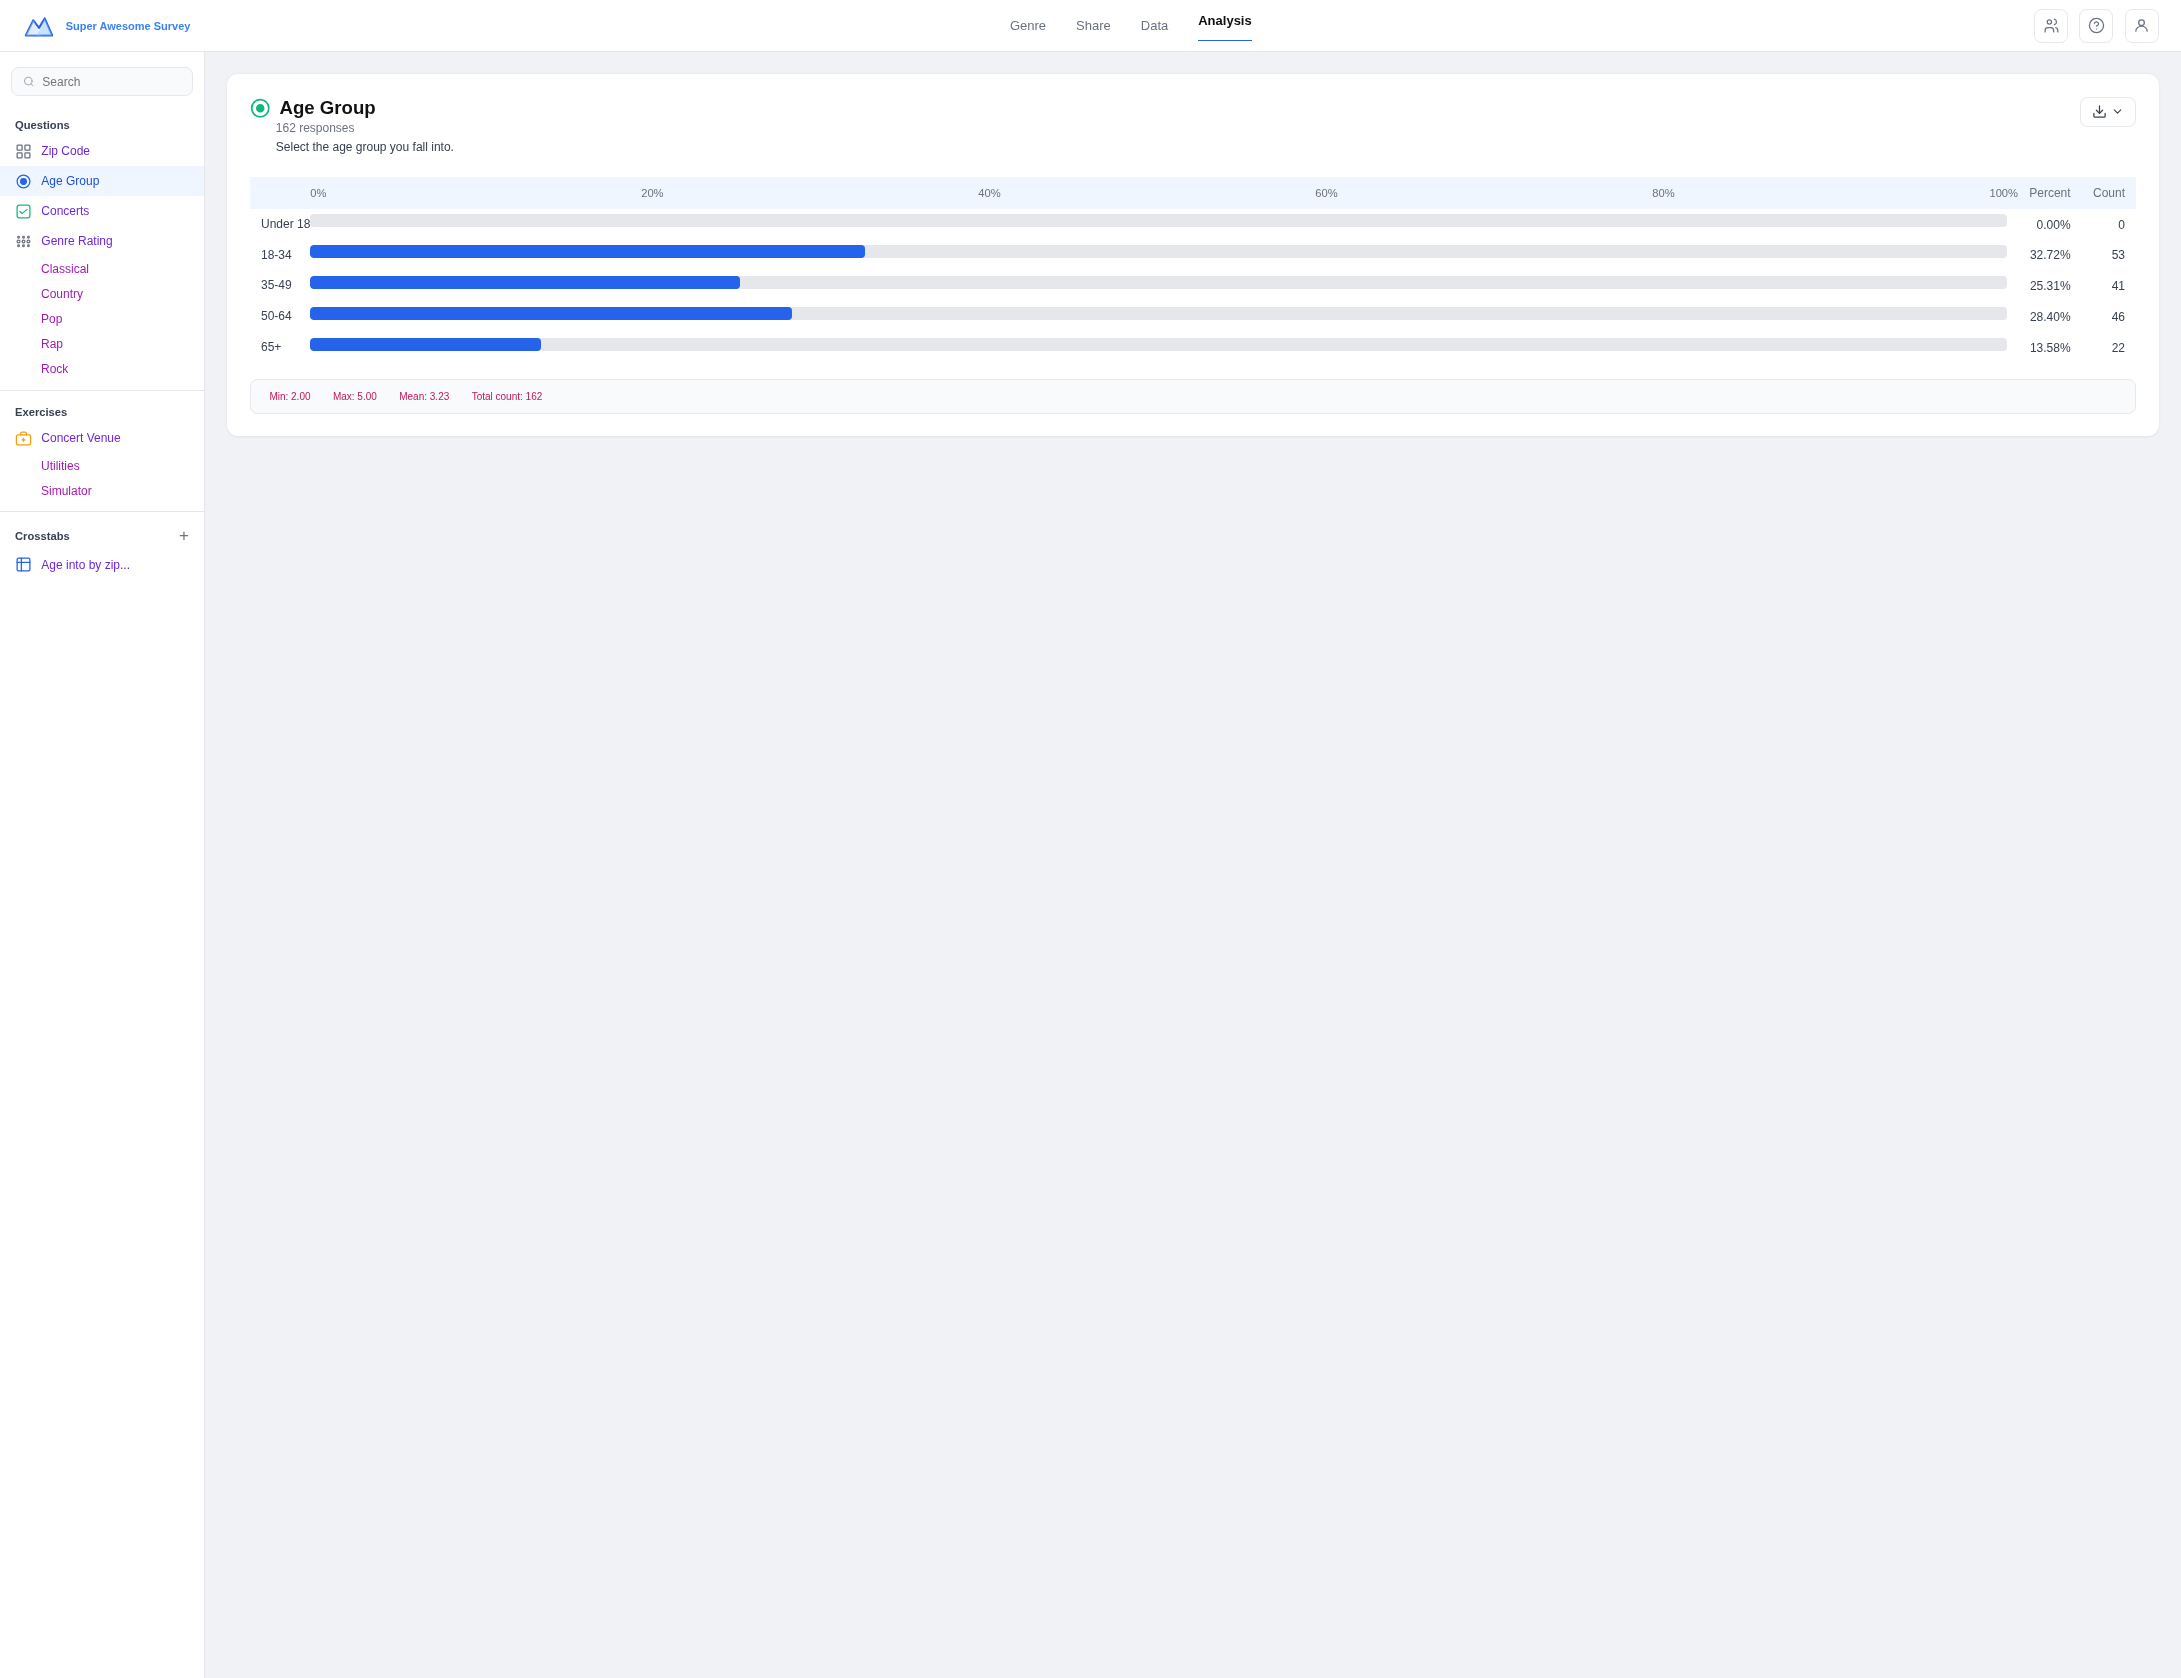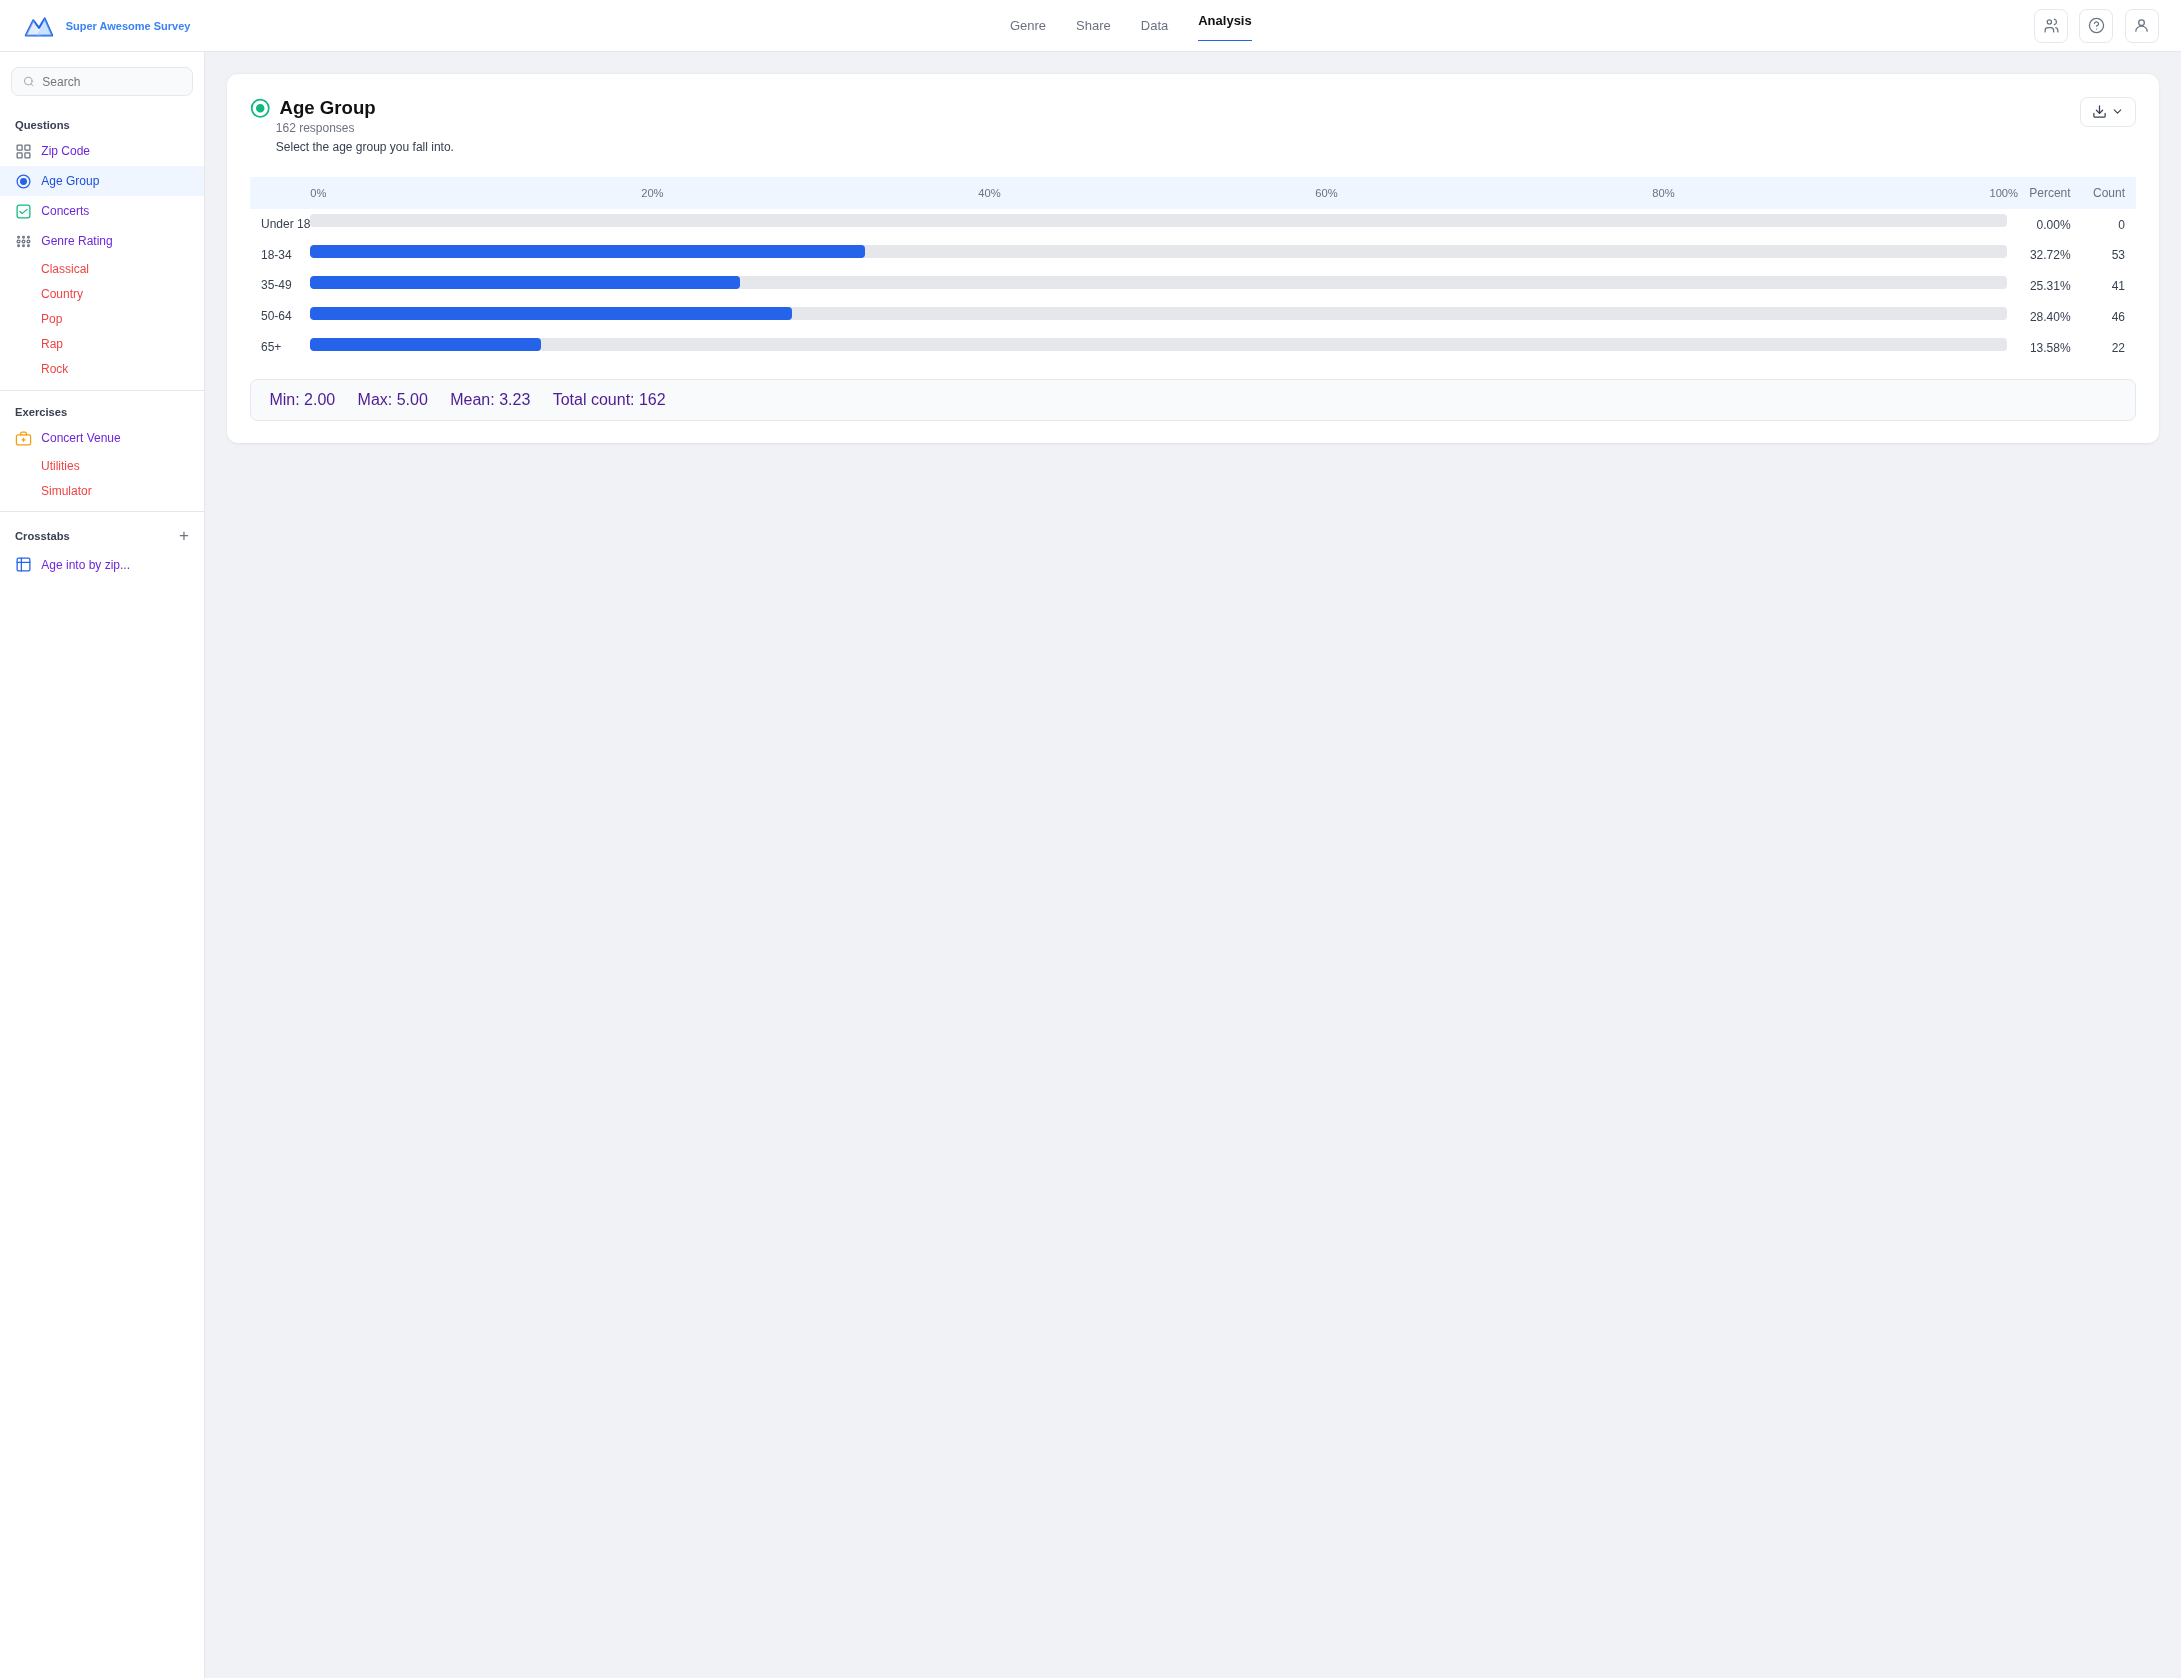--- a/index.html
+++ b/index.html
@@ -44,21 +44,21 @@
     .sidebar-section-label {
       font-size: 11.2px; font-weight: 600; color: #374151;
       padding: 7.5px 15px 5.6px 15px; text-transform: none;
     }
     .sidebar-item {
       display: flex; align-items: center; gap: 9.3px;
       padding: 6.5px 15px; cursor: pointer; color: #6d28d9; font-size: 12px;
     }
     .sidebar-item.active { background: #eff6ff; color: #1d4ed8; border-radius: 0; }
     .sidebar-sub-item {
-      padding: 5.6px 15px 5.6px 41px; cursor: pointer; font-size: 12px; color: #ef4444;
+      padding: 5.6px 15px 5.6px 41px; cursor: pointer; font-size: 12px; color: #a21caf;
     }
     .sidebar-divider { border: none; border-top: 0.9px solid #e5e7eb; margin: 7.5px 0; }
     .crosstabs-header {
       display: flex; align-items: center; justify-content: space-between;
       padding: 7.5px 15px 5.6px 15px;
     }
     .crosstabs-label { font-size: 11.2px; font-weight: 600; color: #374151; }
     .crosstabs-add { color: #6b7280; cursor: pointer; font-size: 17px; line-height: 1; }
 
     
@@ -98,21 +98,21 @@
     .bar-cell { width: 100%; padding-left: 0 !important; }
     .axis-labels { display: flex; justify-content: space-between; }
     .axis-label { font-size: 11.2px; color: #6b7280; }
 
     
     .stats-row {
       display: flex; gap: 22.4px; align-items: center;
       background: #f9fafb; border: 0.9px solid #e5e7eb; border-radius: 7.5px;
       padding: 11.2px 18.6px; margin-top: 15px;
     }
-    .stat-item { font-size: 16px; color: #4c1d95; }
+    .stat-item { font-size: 10px; color: #be185d; }
   </style>
 </head>
 <body>
 
 <nav class="topnav">
   <div class="topnav-logo">
 
     <svg class="topnav-logo-icon" viewBox="0 0 36 36" fill="none" xmlns="http://www.w3.org/2000/svg">
       <polygon points="4,28 12,12 18,20 24,10 32,28" fill="none" stroke="#2563eb" stroke-width="2.2" stroke-linejoin="round"></polygon>
       <polygon points="4,28 12,12 20,28" fill="#bfdbfe" opacity="0.5"></polygon>

